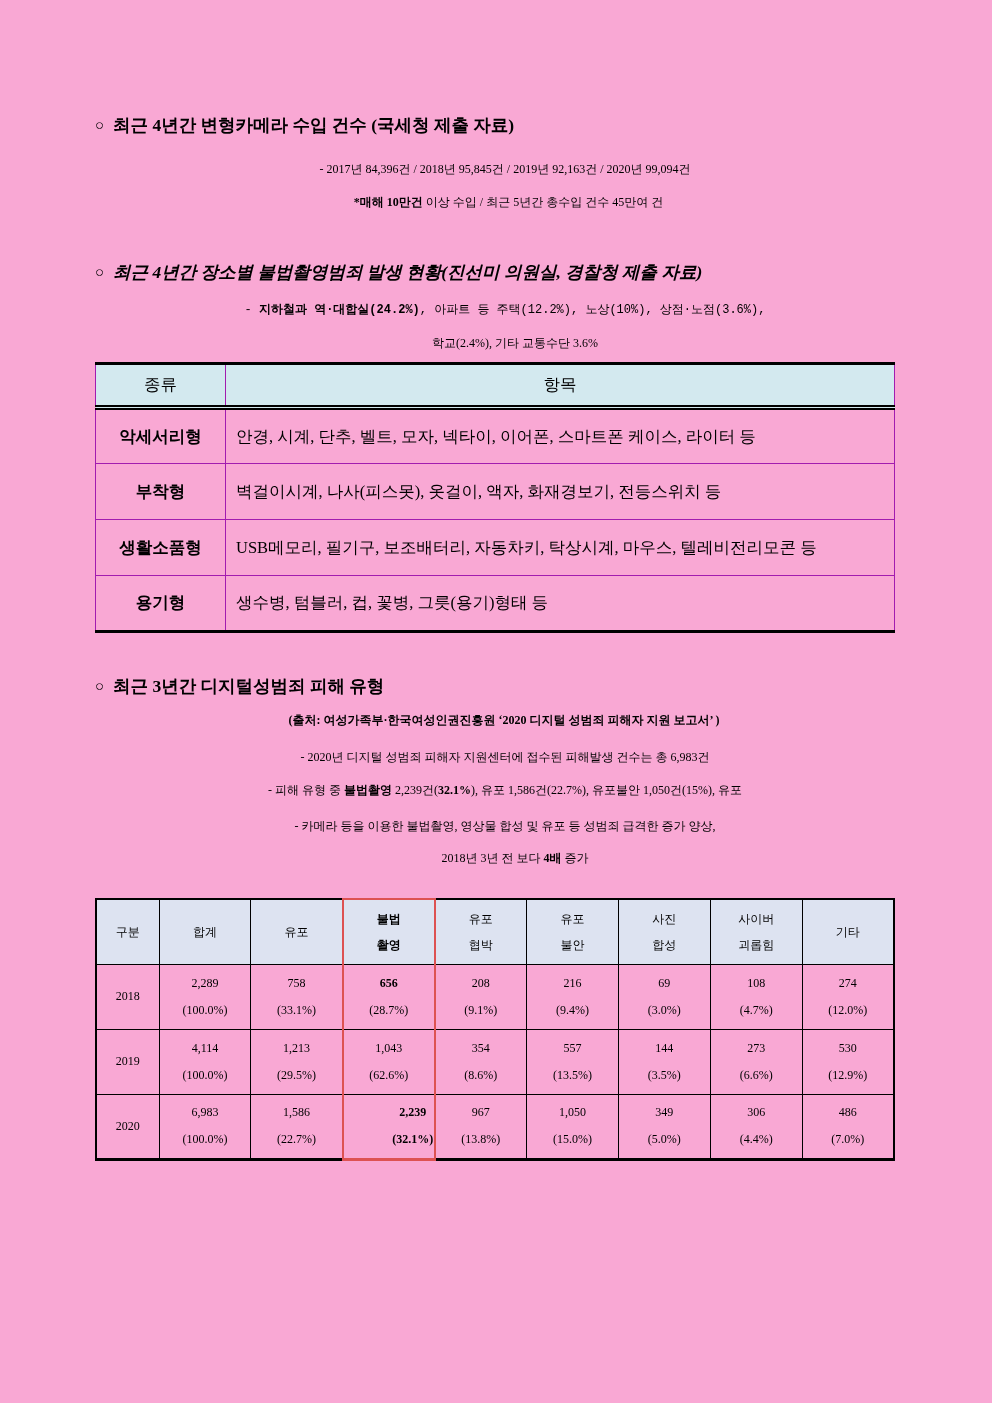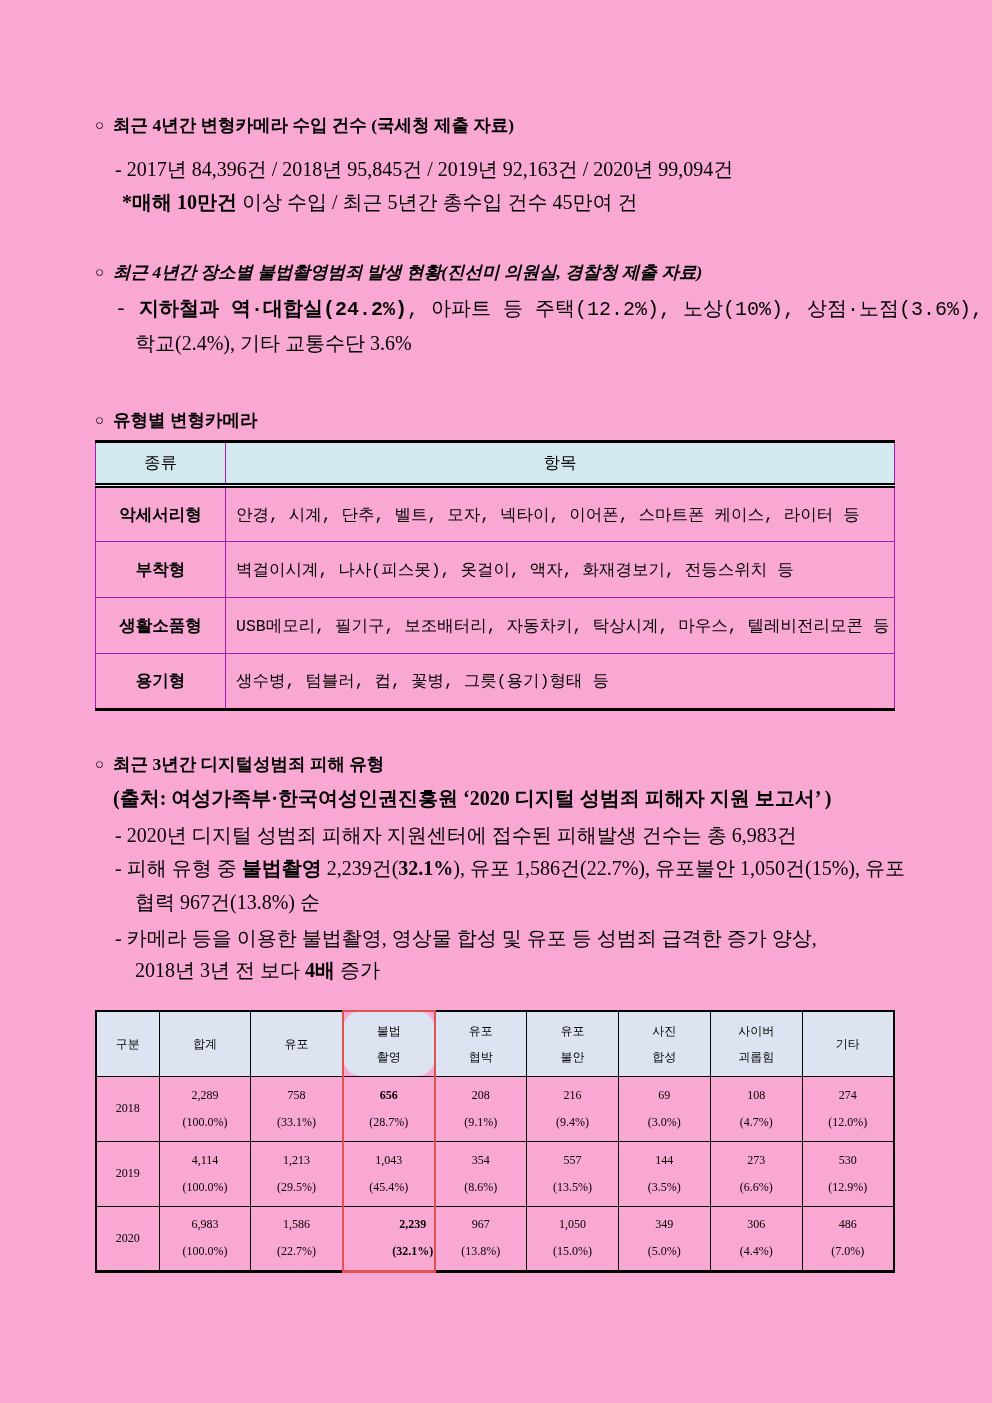--- a/index.html
+++ b/index.html
@@ -6,62 +6,62 @@
   * { margin:0; padding:0; box-sizing:border-box; }
   html,body { background:#fff; }
   .page {
     position:relative; width:992px; height:1403px; background:#f9a8d4;
     font-family:"Liberation Serif","DejaVu Serif",serif; color:#000;
     overflow:hidden;
   }
   .content { padding:112px 97px 0 95px; }
   .heading { font-size:17.5px; font-weight:bold; line-height:26px; white-space:nowrap; }
   .heading .marker { font-size:15px; margin-right:9px; position:relative; top:-1px; }
-  .line { font-size:20px; line-height:26px; white-space:nowrap; }
+  .line { font-size:12px; line-height:26px; white-space:nowrap;text-align:center; }
   .b { font-weight:bold; }
   
   .ind1 { margin-left:20px; }
   .ind1b { margin-left:27px; }
   .ind2 { margin-left:40px; }
   .indsrc { margin-left:18px; }
   
   table.t1 {
     width:800px; border-collapse:collapse; table-layout:fixed;
     border-top:3px solid #000; border-bottom:3px solid #000;
     margin-top:6px; font-size:16.5px;
   }
   table.t1 col.c1 { width:130px; }
   table.t1 th, table.t1 td { border:1px solid #a21caf; }
   table.t1 th {
     background:var(--t1h); height:44px; text-align:center;
     font-weight:normal; border-bottom:5px double #000;
   }
   table.t1 td { height:56px; }
   table.t1 td.tt { font-weight:bold; text-align:center; }
-  table.t1 td.ti { padding-left:10px; white-space:nowrap; overflow:hidden;font-family:Liberation Mono, monospace; }
+  table.t1 td.ti { padding-left:10px; white-space:nowrap; overflow:hidden; }
   
   table.t2 {
     width:800px; border-collapse:collapse; table-layout:fixed;
     border-top:2px solid #000; border-bottom:3px solid #000;
     border-left:2px solid #000; border-right:2px solid #000;
     margin-top:27px; font-size:12px;
   }
   table.t2 col.cy { width:63px; }
   table.t2 th, table.t2 td { border:1px solid #000; text-align:center; vertical-align:middle; }
   table.t2 thead th {
     background:var(--t2h); height:65px; font-weight:normal;
     white-space:pre-line; line-height:26px;
   }
   table.t2 tbody td { height:65px; }
   table.t2 td .v, table.t2 td .p { display:block; line-height:27px; white-space:nowrap; }
   table.t2 .bv { font-weight:bold; }
   
   table.t2 th.hl {
     border-top:2px solid var(--hl); border-left:2px solid var(--hl);
-    border-right:2px solid var(--hl); font-weight:normal;border-radius:18px;
+    border-right:2px solid var(--hl); font-weight:bold;
   }
   table.t2 td.hl { border-left:2px solid var(--hl); border-right:2px solid var(--hl); }
   table.t2 tr.last td.hl { border-bottom:3px solid var(--hl);padding-left:48px; }
   
   .mt-s1l1 { margin-top:17px; }
   .mt-s1l2 { margin-top:7px; }
   .mt-s2 { margin-top:44px;font-style:italic; }
   .mt-s2l1 { margin-top:11px;font-family:Liberation Mono, monospace; }
   .mt-s2l2 { margin-top:7px; }
   .mt-s3 { margin-top:51px; }
@@ -84,23 +84,20 @@
     </div>
     <p class="line ind1 mt-s1l1">- 2017년 84,396건 / 2018년 95,845건 / 2019년 92,163건 / 2020년 99,094건</p>
     <p class="line ind1b mt-s1l2"><span class="b">*매해 10만건</span><span> 이상 수입 / 최근 5년간 총수입 건수 45만여 건</span></p>
 
     <div class="heading mt-s2">
       <span class="marker">○</span><span>최근 4년간 장소별 불법촬영범죄 발생 현황(진선미 의원실, 경찰청 제출 자료)</span>
     </div>
     <p class="line ind1 mt-s2l1"><span>- </span><span class="b">지하철과 역·대합실(24.2%)</span><span>, 아파트 등 주택(12.2%), 노상(10%), 상점·노점(3.6%),</span></p>
     <p class="line ind2 mt-s2l2">학교(2.4%), 기타 교통수단 3.6%</p>
 
-    <div class="heading mt-s3">
-      <span class="marker">○</span><span>유형별 변형카메라</span>
-    </div>
 
     <table class="t1">
       <colgroup>
           <col class="c1">
           <col>
         </colgroup>
       <thead>
         <tr>
           <th>종류</th>
           <th>항목</th>
@@ -125,21 +122,20 @@
         </tr>
       </tbody>
     </table>
 
     <div class="heading mt-s4">
       <span class="marker">○</span><span>최근 3년간 디지털성범죄 피해 유형</span>
     </div>
     <p class="line b indsrc mt-src">(출처: 여성가족부·한국여성인권진흥원  ‘2020 디지털 성범죄 피해자 지원 보고서’ )</p>
     <p class="line ind1 mt-s4l1">- 2020년 디지털 성범죄 피해자 지원센터에 접수된 피해발생 건수는 총 6,983건</p>
     <p class="line ind1 mt-s4l2"><span>- 피해 유형 중 </span><span class="b">불법촬영</span><span> 2,239건(</span><span class="b">32.1%</span><span>), 유포 1,586건(22.7%), 유포불안 1,050건(15%), 유포</span></p>
-    <p class="line ind2 mt-s4l3">협력 967건(13.8%) 순</p>
     <p class="line ind1 mt-s4l4">- 카메라 등을 이용한 불법촬영, 영상물 합성 및 유포 등 성범죄 급격한 증가 양상,</p>
     <p class="line ind2 mt-s4l5"><span>2018년 3년 전 보다 </span><span class="b">4배</span><span> 증가</span></p>
 
     <table class="t2">
       <colgroup>
         <col class="cy">
           <col>
           <col>
           <col>
           <col>
@@ -207,21 +203,21 @@
           <td>
               <span class="v">4,114</span>
               <span class="p">(100.0%)</span>
             </td>
           <td>
               <span class="v">1,213</span>
               <span class="p">(29.5%)</span>
             </td>
           <td class="hl">
               <span class="v">1,043</span>
-              <span class="p">(45.4%)</span>
+              <span class="p">(62.6%)</span>
             </td>
           <td>
               <span class="v">354</span>
               <span class="p">(8.6%)</span>
             </td>
           <td>
               <span class="v">557</span>
               <span class="p">(13.5%)</span>
             </td>
           <td>

